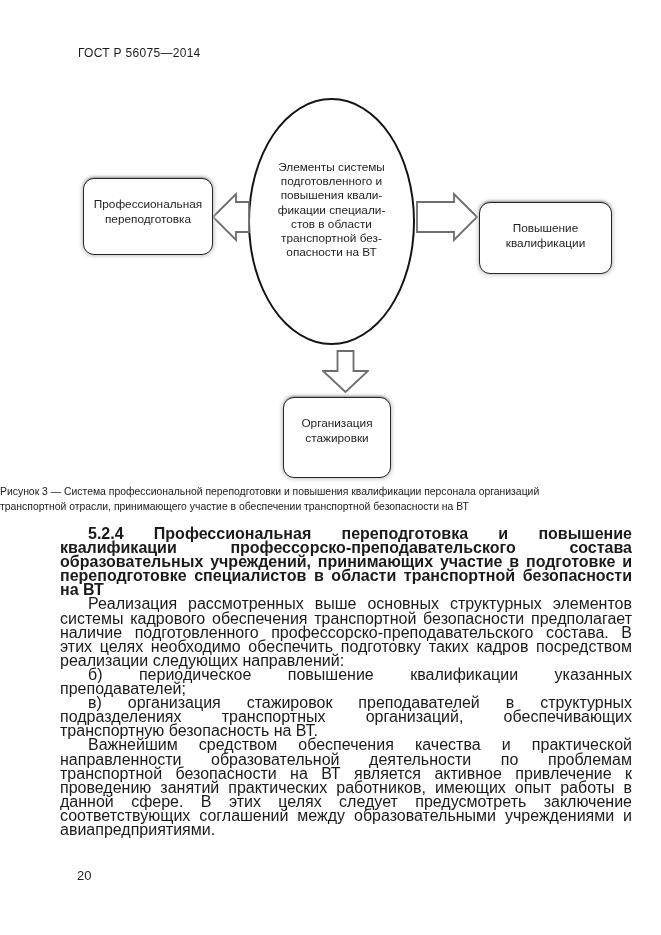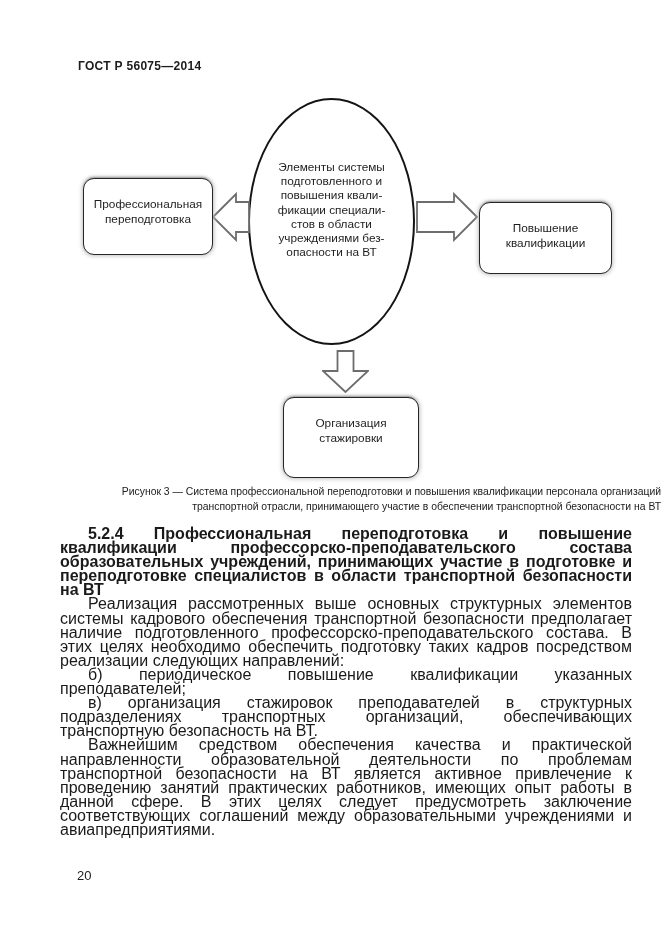--- a/index.html
+++ b/index.html
@@ -11,23 +11,23 @@
   }
   .page {
     position:relative;
     width:661px;
     height:935px;
     background:#ffffff;
     overflow:hidden;
   }
   .doc-header {
     position:absolute;
-    left:78px; top:59px;
+    left:78px; top:46px;
     font-size:12px;
-    font-weight:bold;
+    font-weight:normal;
     letter-spacing:0.3px;
   }
   
   .diagram {
     position:absolute;
     left:0; top:95px;
     width:661px; height:390px;
   }
   .ellipse {
     position:absolute;
@@ -54,31 +54,31 @@
     flex-direction:column;
     align-items:center;
     justify-content:center;
     text-align:center;
     font-size:11.8px;
     line-height:15px;
     color:#1e1e1e;
   }
   .left-box   { left:83px;  top:83px;  width:130px; height:77px; padding-bottom:9px; }
   .right-box  { left:479px; top:83px;  width:133px; height:72px; padding-bottom:5px;margin-top:24px; }
-  .bottom-box { left:283px; top:302px; width:136px; height:81px; padding-bottom:14px;text-align:right; }
+  .bottom-box { left:283px; top:302px; width:108px; height:81px; padding-bottom:14px;text-align:right; }
   .arrow { position:absolute; }
   .arrow-left  { left:212px; top:97px; }
   .arrow-right { left:416px; top:97px; }
   .arrow-down  { left:322px; top:255px; }
   
   .caption {
     position:absolute;
     left:0; top:484px;
     width:661px;
-    text-align:right;
+    text-align:left;
     font-size:10.4px;
     line-height:15px;
     color:#202020;
   }
   
   .body-text {
     position:absolute;
     left:60px; top:527px;
     width:572px;
     font-size:16px;
@@ -103,21 +103,21 @@
 
   <div class="diagram">
 
     <div class="ellipse">
       <div class="ellipse-text">
         <div>Элементы системы</div>
         <div>подготовленного и</div>
         <div>повышения квали-</div>
         <div>фикации специали-</div>
         <div>стов в области</div>
-        <div>учреждениями без-</div>
+        <div>транспортной без-</div>
         <div>опасности на ВТ</div>
       </div>
     </div>
 
     <svg class="arrow arrow-left" width="38" height="50" viewBox="0 0 38 50">
       <polygon points="1,25 24,2 24,10 37,10 37,40 24,40 24,48" fill="#ffffff" stroke="#6d6d6d" stroke-width="1.8" stroke-linejoin="miter"></polygon>
     </svg>
 
     <svg class="arrow arrow-right" width="62" height="50" viewBox="0 0 62 50">
       <polygon points="61,25 38,2 38,10 1,10 1,40 38,40 38,48" fill="#ffffff" stroke="#6d6d6d" stroke-width="1.8" stroke-linejoin="miter"></polygon>

